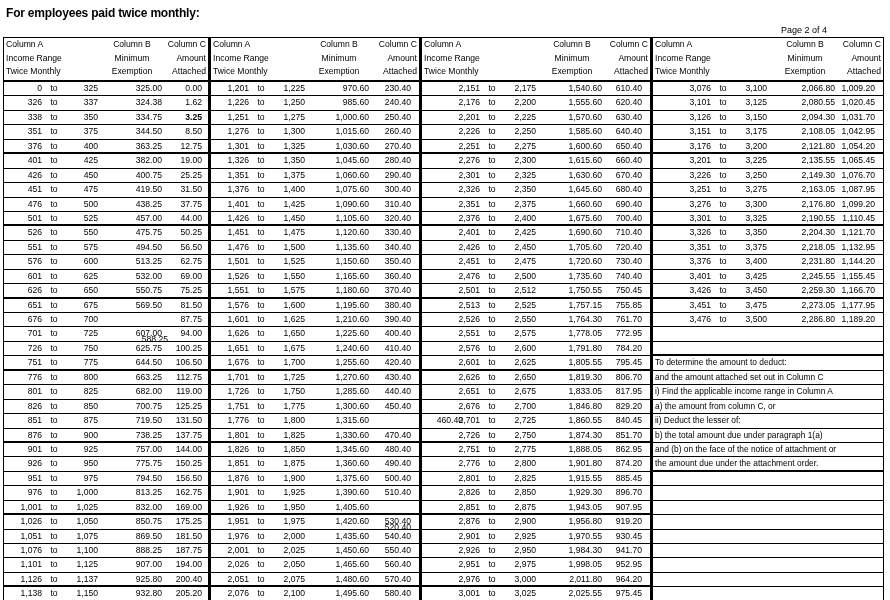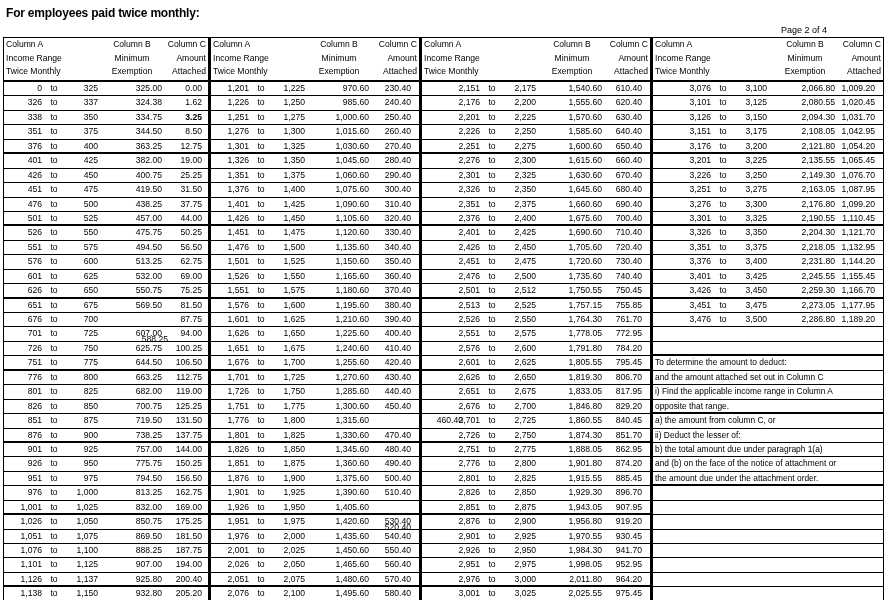--- a/index.html
+++ b/index.html
@@ -958,21 +958,20 @@
         <span class="to" style="left: 60px;">to</span>
         <span class="hi" style="left: 78px;">3,500</span>
         <span class="b" style="left: 126px;">2,286.80</span>
         <span class="c" style="left: 174px;">1,189.20</span>
       </div>
       <div class="note"></div>
       <div class="note thick"></div>
       <div class="note">To determine the amount to deduct:</div>
       <div class="note">and the amount attached set out in Column C</div>
       <div class="note">i) Find the applicable income range in Column A</div>
-      <div class="note thick">opposite that range.</div>
       <div class="note">a) the amount from column C, or</div>
       <div class="note">ii) Deduct the lesser of:</div>
       <div class="note">b) the total amount due under paragraph 1(a)</div>
       <div class="note">and (b) on the face of the notice of attachment or</div>
       <div class="note thick">the amount due under the attachment order.</div>
       <div class="note"></div>
       <div class="note"></div>
       <div class="note"></div>
       <div class="note"></div>
       <div class="note"></div>

